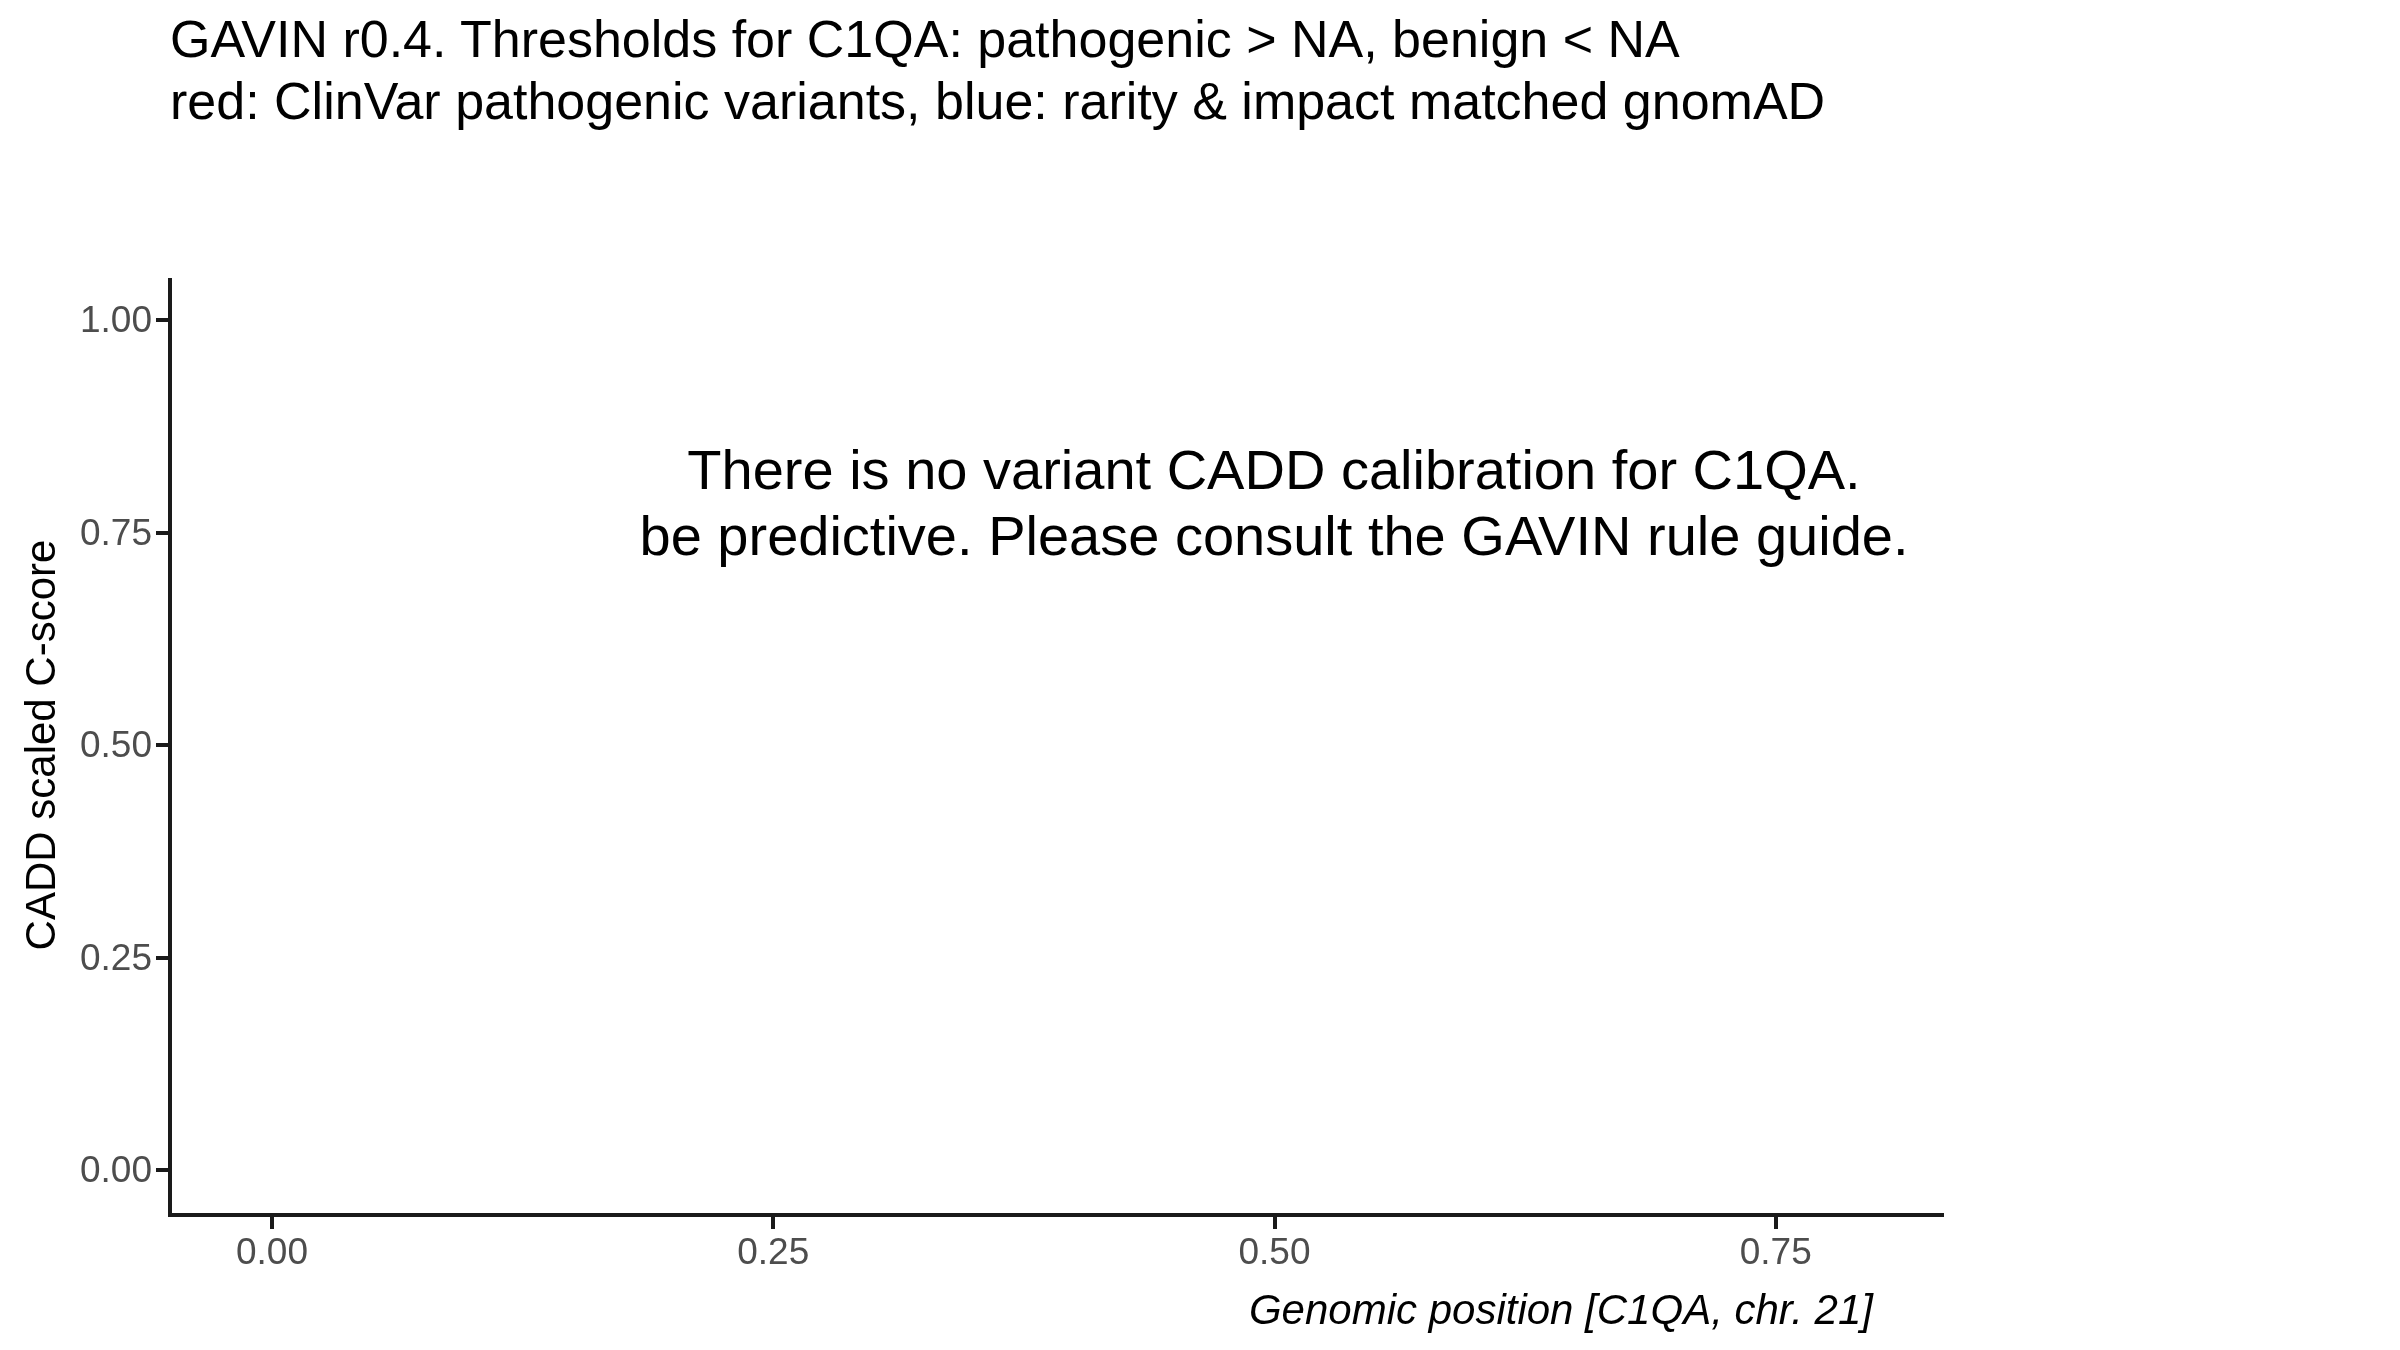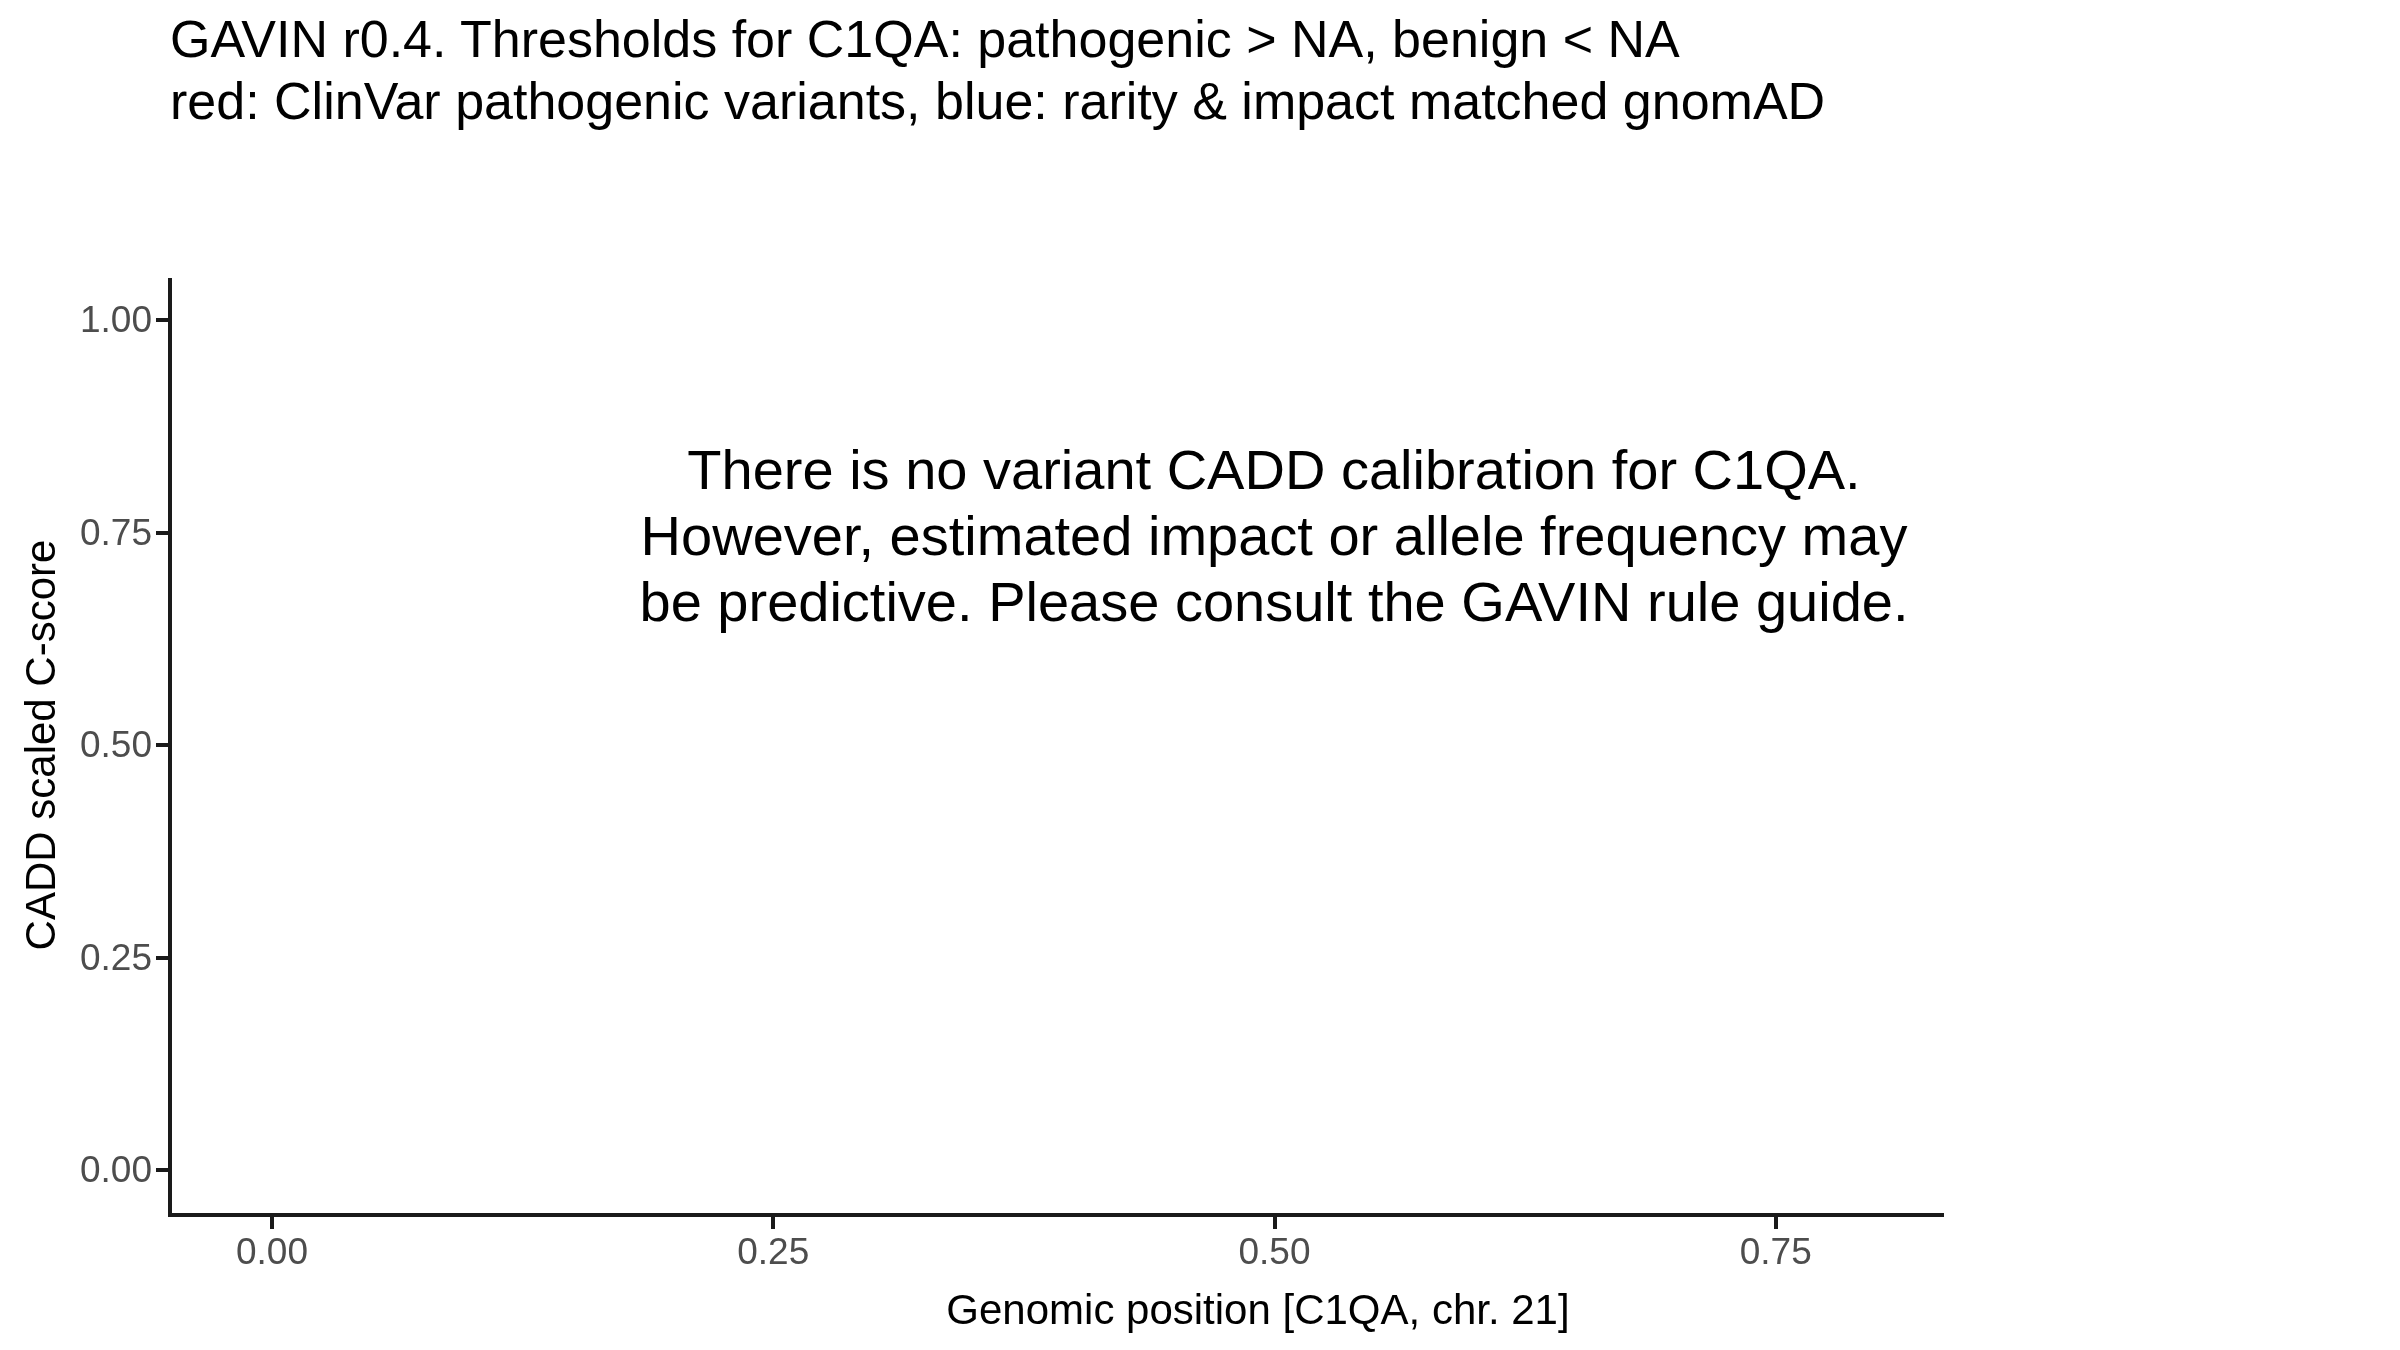--- a/index.html
+++ b/index.html
@@ -78,27 +78,28 @@
     width: 152px;
     height: 44px;
     line-height: 44px;
     text-align: right;
     font-size: 37px;
     color: #4d4d4d;
   }
   
   .x-axis-title {
     position: absolute;
-    left: 658px;
+    left: 673px;
     top: 1286px;
     width: 1200px;
-    text-align: center;
+    text-align: right;
     font-size: 42px;
     color: #000000;
     white-space: nowrap;
+    font-style: italic;
   }
   .y-axis-title {
     position: absolute;
     left: -427px;
     top: 723px;
     width: 936px;
     height: 44px;
     line-height: 44px;
     text-align: center;
     font-size: 42px;
@@ -114,21 +115,20 @@
 
   <div class="plot-title">
     <div>GAVIN r0.4. Thresholds for C1QA: pathogenic &gt; NA, benign &lt; NA</div>
     <div>red: ClinVar pathogenic variants, blue: rarity &amp; impact matched gnomAD</div>
   </div>
 
   <div class="panel"></div>
 
   <div class="annotation">
     <div>There is no variant CADD calibration for C1QA.</div>
-    <div>However, estimated impact or allele frequency may</div>
     <div>be predictive. Please consult the GAVIN rule guide.</div>
   </div>
 
   <div class="x-axis-title">Genomic position [C1QA, chr. 21]</div>
   <div class="y-axis-title">CADD scaled C-score</div>
 
 <div class="tick-x" style="left: 270px;"></div>
     <div class="tick-label-x" style="left: 192px;">0.00</div>
     <div class="tick-x" style="left: 771.25px;"></div>
     <div class="tick-label-x" style="left: 693.25px;">0.25</div>

